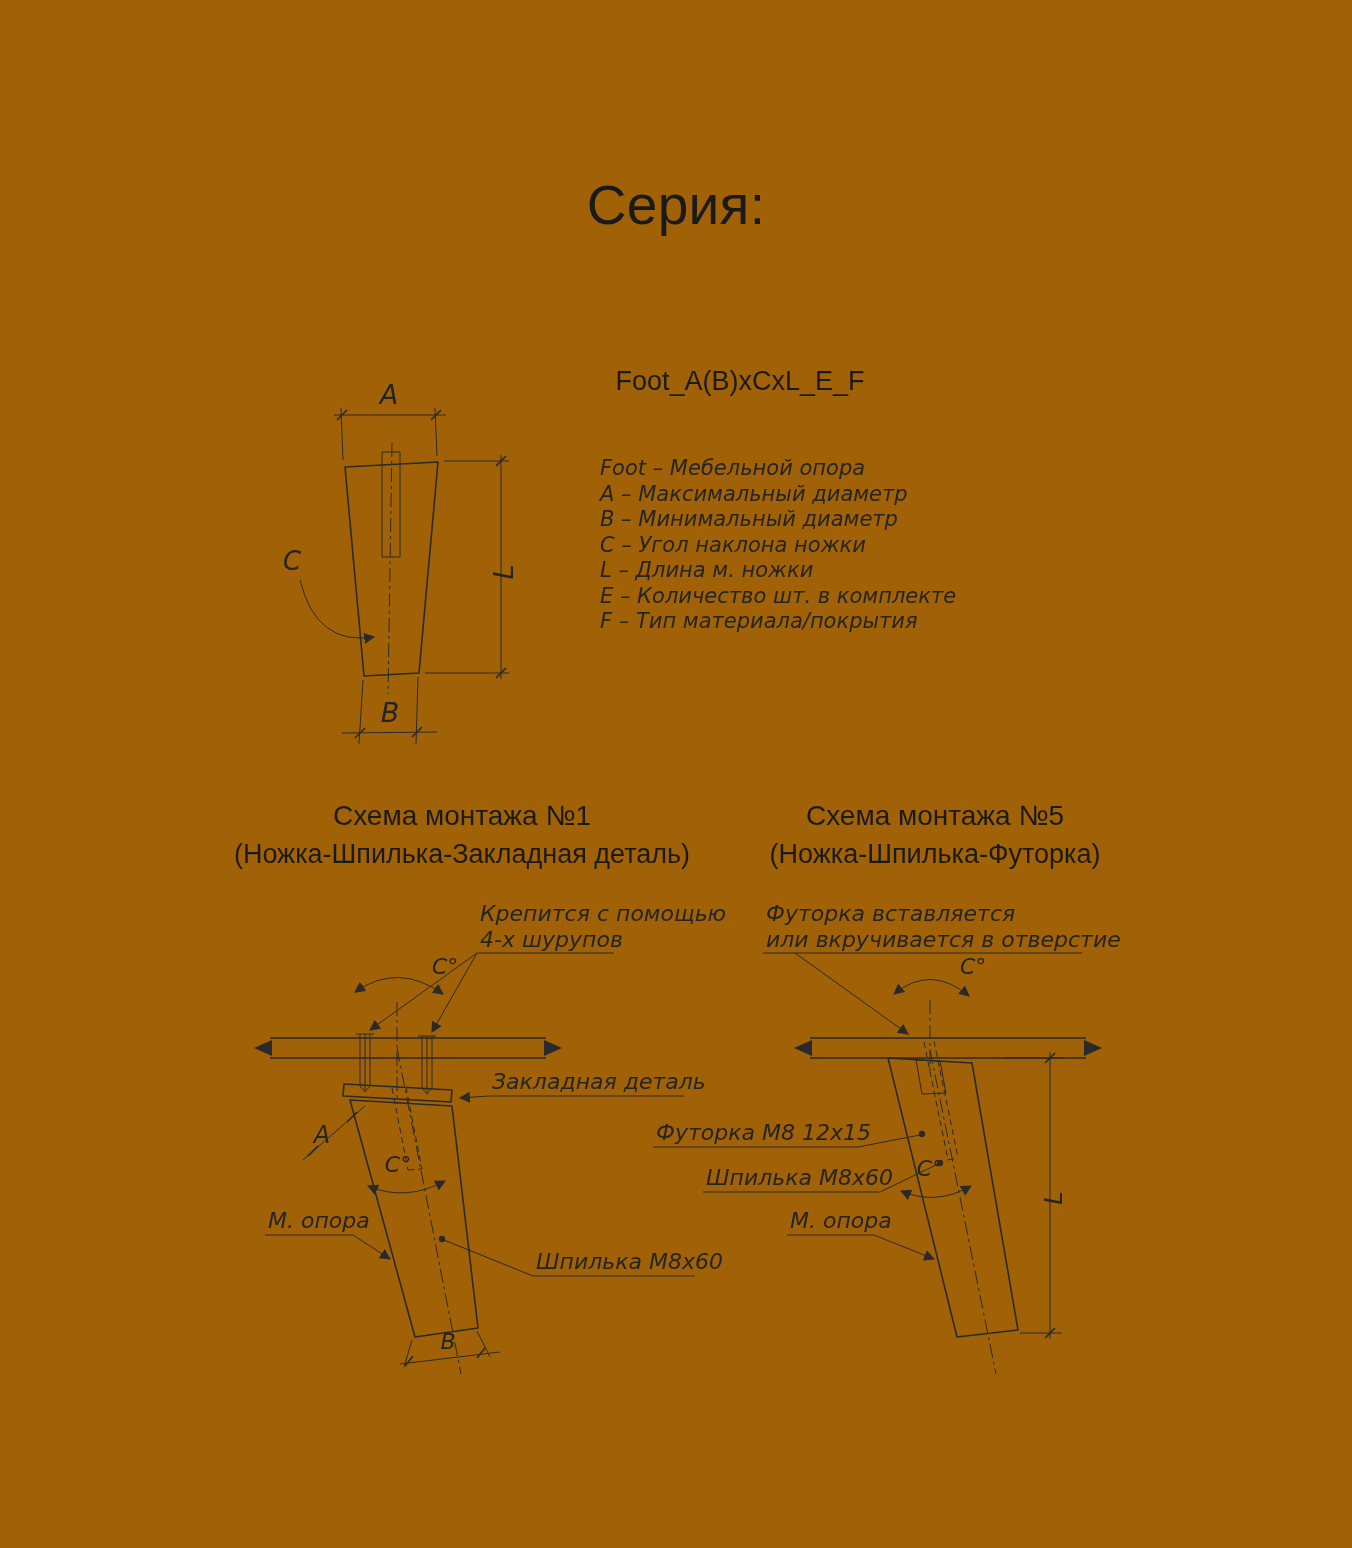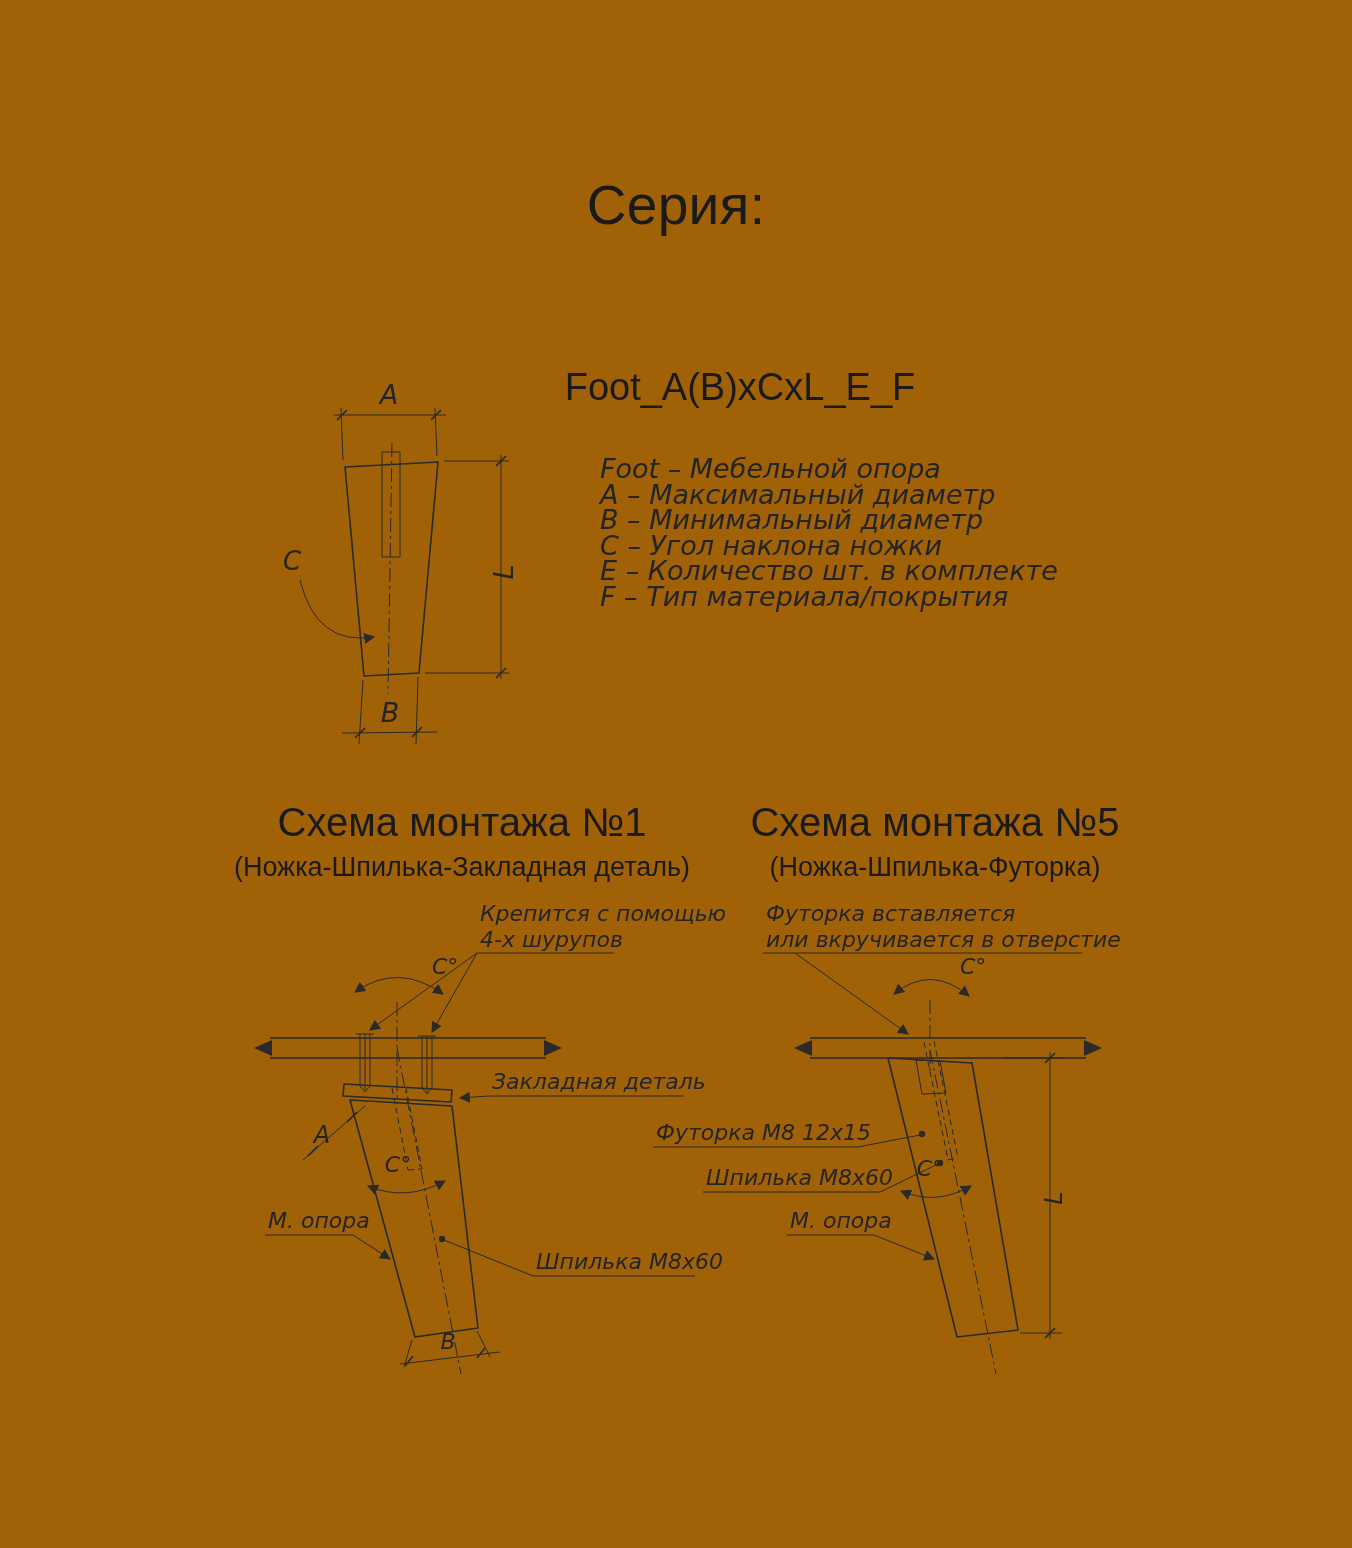--- a/index.html
+++ b/index.html
@@ -8,29 +8,29 @@
     position:relative; width:1352px; height:1548px; background:#a16207;
     font-family:"Liberation Sans", sans-serif; color:#1c1c1c; overflow:hidden;
   }
   .title {
     position:absolute; top:168px; left:0; width:100%;
     text-align:center; font-size:55px; line-height:1.36; font-weight:400;
     color:#1a1a1a; letter-spacing:0.3px;
   }
   .formula {
     position:absolute; top:366px; left:440px; width:600px;
-    text-align:center; font-size:38px; font-weight:400; color:#1a1a1a;
+    text-align:center; font-size:27px; font-weight:400; color:#1a1a1a;
   }
   .legend {
     position:absolute; top:456px; left:600px;
     font-family:"DejaVu Sans", sans-serif; font-style:italic;
-    font-size:27px; line-height:25.5px; color:#242424;
+    font-size:21px; line-height:25.5px; color:#242424;
   }
   .scheme-head { position:absolute; text-align:center; color:#1a1a1a; }
-  .scheme-head .h1 { font-size:40px; font-weight:400; }
+  .scheme-head .h1 { font-size:28px; font-weight:400; }
   .scheme-head .h2 { font-size:27px; font-weight:400; margin-top:7px; }
   svg.draw { position:absolute; overflow:visible; }
   svg text {
     font-family:"DejaVu Sans", sans-serif; font-style:italic; fill:#242424;
   }
   .ln   { stroke:#2a2a2a; stroke-width:1.6; fill:none; stroke-linejoin:round; }
   .thin { stroke:#2a2a2a; stroke-width:1;   fill:none; }
   .tick { stroke:#2a2a2a; stroke-width:1.7; fill:none; }
   .dash  { stroke-dasharray:6 4; }
   .cdash { stroke-dasharray:14 4 3 4; }
@@ -45,20 +45,21 @@
     <div>Серия:</div>
   </div>
 
   <div class="formula">Foot_A(B)xCxL_E_F</div>
 
   <div class="legend">
     <div>Foot – Мебельной опора</div>
     <div>A – Максимальный диаметр</div>
     <div>B – Минимальный диаметр</div>
     <div>C – Угол наклона ножки</div>
+    <div>L – Длина м. ножки</div>
     <div>E – Количество шт. в комплекте</div>
     <div>F – Тип материала/покрытия</div>
   </div>
 
   <svg class="draw" style="left:255px; top:375px;" width="320" height="400" viewBox="255 375 320 400">
     <defs>
       <marker id="ar1" viewBox="0 0 10 10" refX="9" refY="5" markerWidth="11" markerHeight="11" orient="auto-start-reverse" markerUnits="userSpaceOnUse">
         <path d="M0 0 L10 5 L0 10 Z" fill="#2a2a2a"></path>
       </marker>
     </defs>

